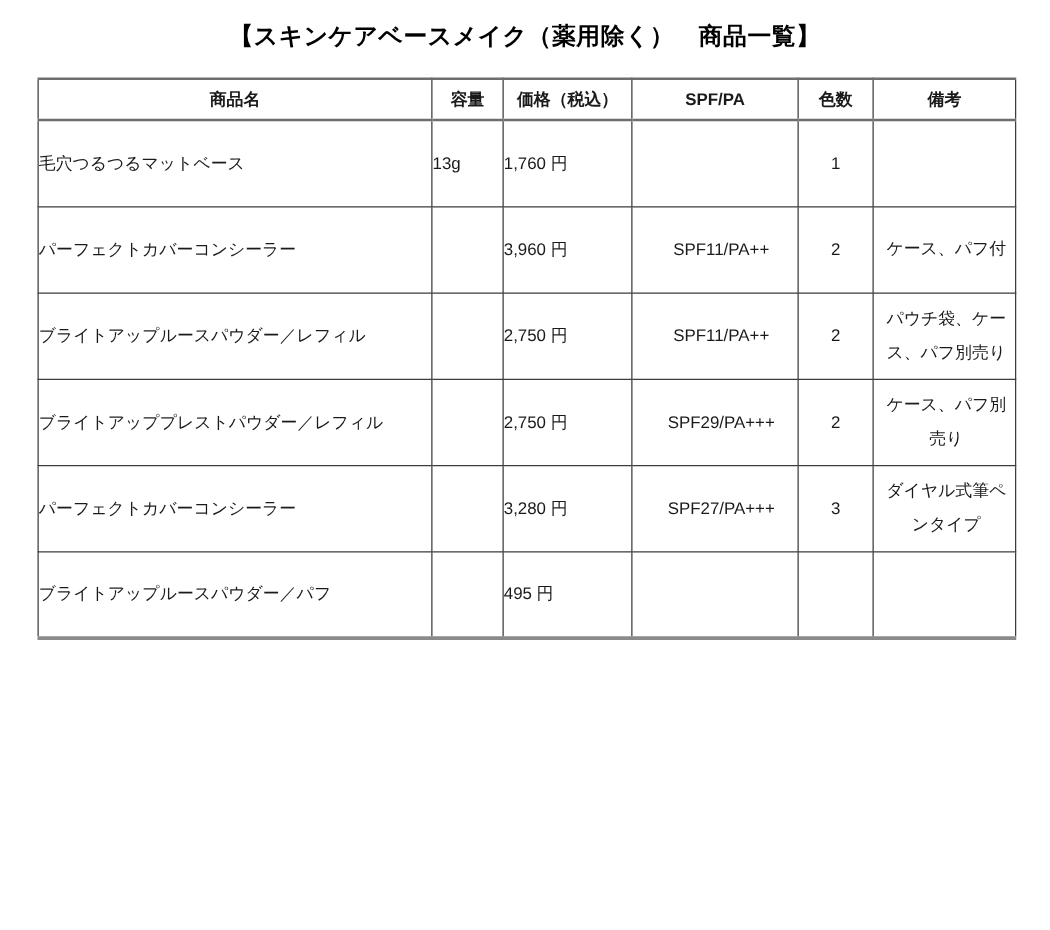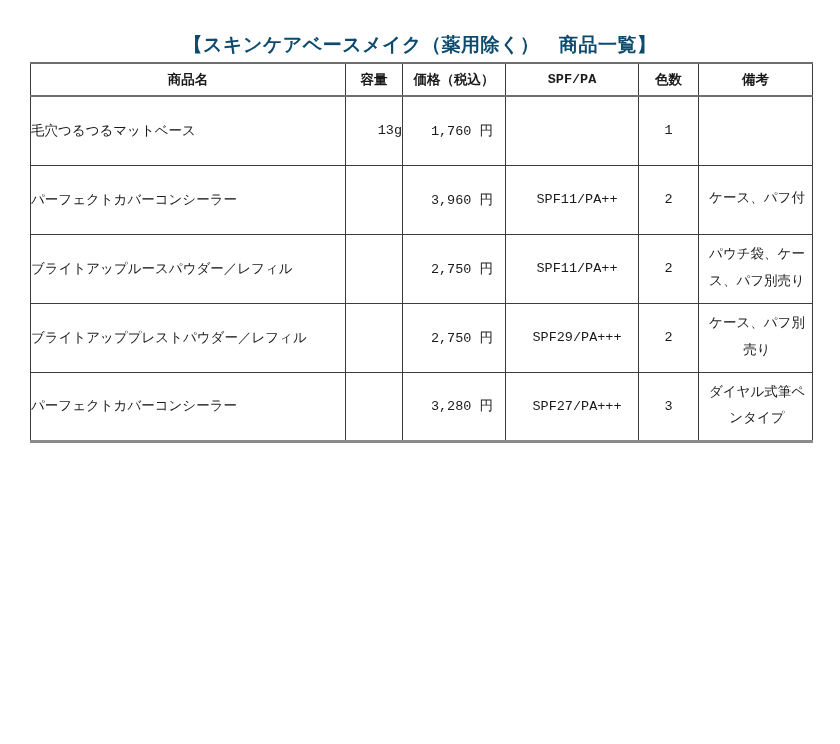--- a/index.html
+++ b/index.html
@@ -27,49 +27,48 @@
   table.products {
     position: absolute;
     top: 62px; left: 30px;
     width: 782px;
     border-collapse: collapse;
     table-layout: fixed;
     border-top: 2px solid #6e6e6e;
     border-bottom: 3px solid #8a8a8a;
     border-left: 1.5px solid #5a5a5a;
     border-right: 1.5px solid #5a5a5a;
-    font-family: Liberation Mono, monospace;
   }
   th, td {
     border: 1px solid #3c3c3c;
     font-size: 13.5px;
     vertical-align: middle;
     overflow: hidden;
   }
   thead th {
     height: 33px;
     font-weight: bold;
     text-align: center;
     border-bottom: 2px solid #6e6e6e;
     background: #ffffff;
   }
   tbody td { height: 69px; background: #ffffff; }
   td.c-name   { text-align: left;  padding-left: 0; padding-right: 6px; }
-  td.c-vol    { text-align: right; }
-  td.c-price  { text-align: right; padding-right: 12px; }
+  td.c-vol    { text-align: left; }
+  td.c-price  { padding-right: 12px; }
   td.c-spf    { text-align: center;  padding-left: 10px; }
   td.c-num    { text-align: center; }
   td.c-rem    { text-align: center;  padding-left: 8px; padding-right: 5px; line-height: 1.95; }
 </style>
 </head>
 <body>
 
 <div class="page">
 
-  <div class="title" style="color: #0c4a6e; margin-top: 16px;">【スキンケアベースメイク（薬用除く）　商品一覧】</div>
+  <div class="title" style="color: #000000;">【スキンケアベースメイク（薬用除く）　商品一覧】</div>
 
   <table class="products">
     <colgroup>
       <col style="width:315px">
       <col style="width:57px">
       <col style="width:103px">
       <col style="width:133px">
       <col style="width:60px">
       <col style="width:114px">
     </colgroup>
@@ -117,16 +116,24 @@
           <td class="c-rem">ケース、パフ別売り</td>
         </tr>
         <tr>
           <td class="c-name">パーフェクトカバーコンシーラー</td>
           <td class="c-vol"></td>
           <td class="c-price">3,280 円</td>
           <td class="c-spf">SPF27/PA+++</td>
           <td class="c-num">3</td>
           <td class="c-rem">ダイヤル式筆ペンタイプ</td>
         </tr>
+        <tr>
+          <td class="c-name">ブライトアップルースパウダー／パフ</td>
+          <td class="c-vol"></td>
+          <td class="c-price">495 円</td>
+          <td class="c-spf"></td>
+          <td class="c-num"></td>
+          <td class="c-rem"></td>
+        </tr>
       </tbody>
   </table>
 
 </div>
 
 </body></html>

